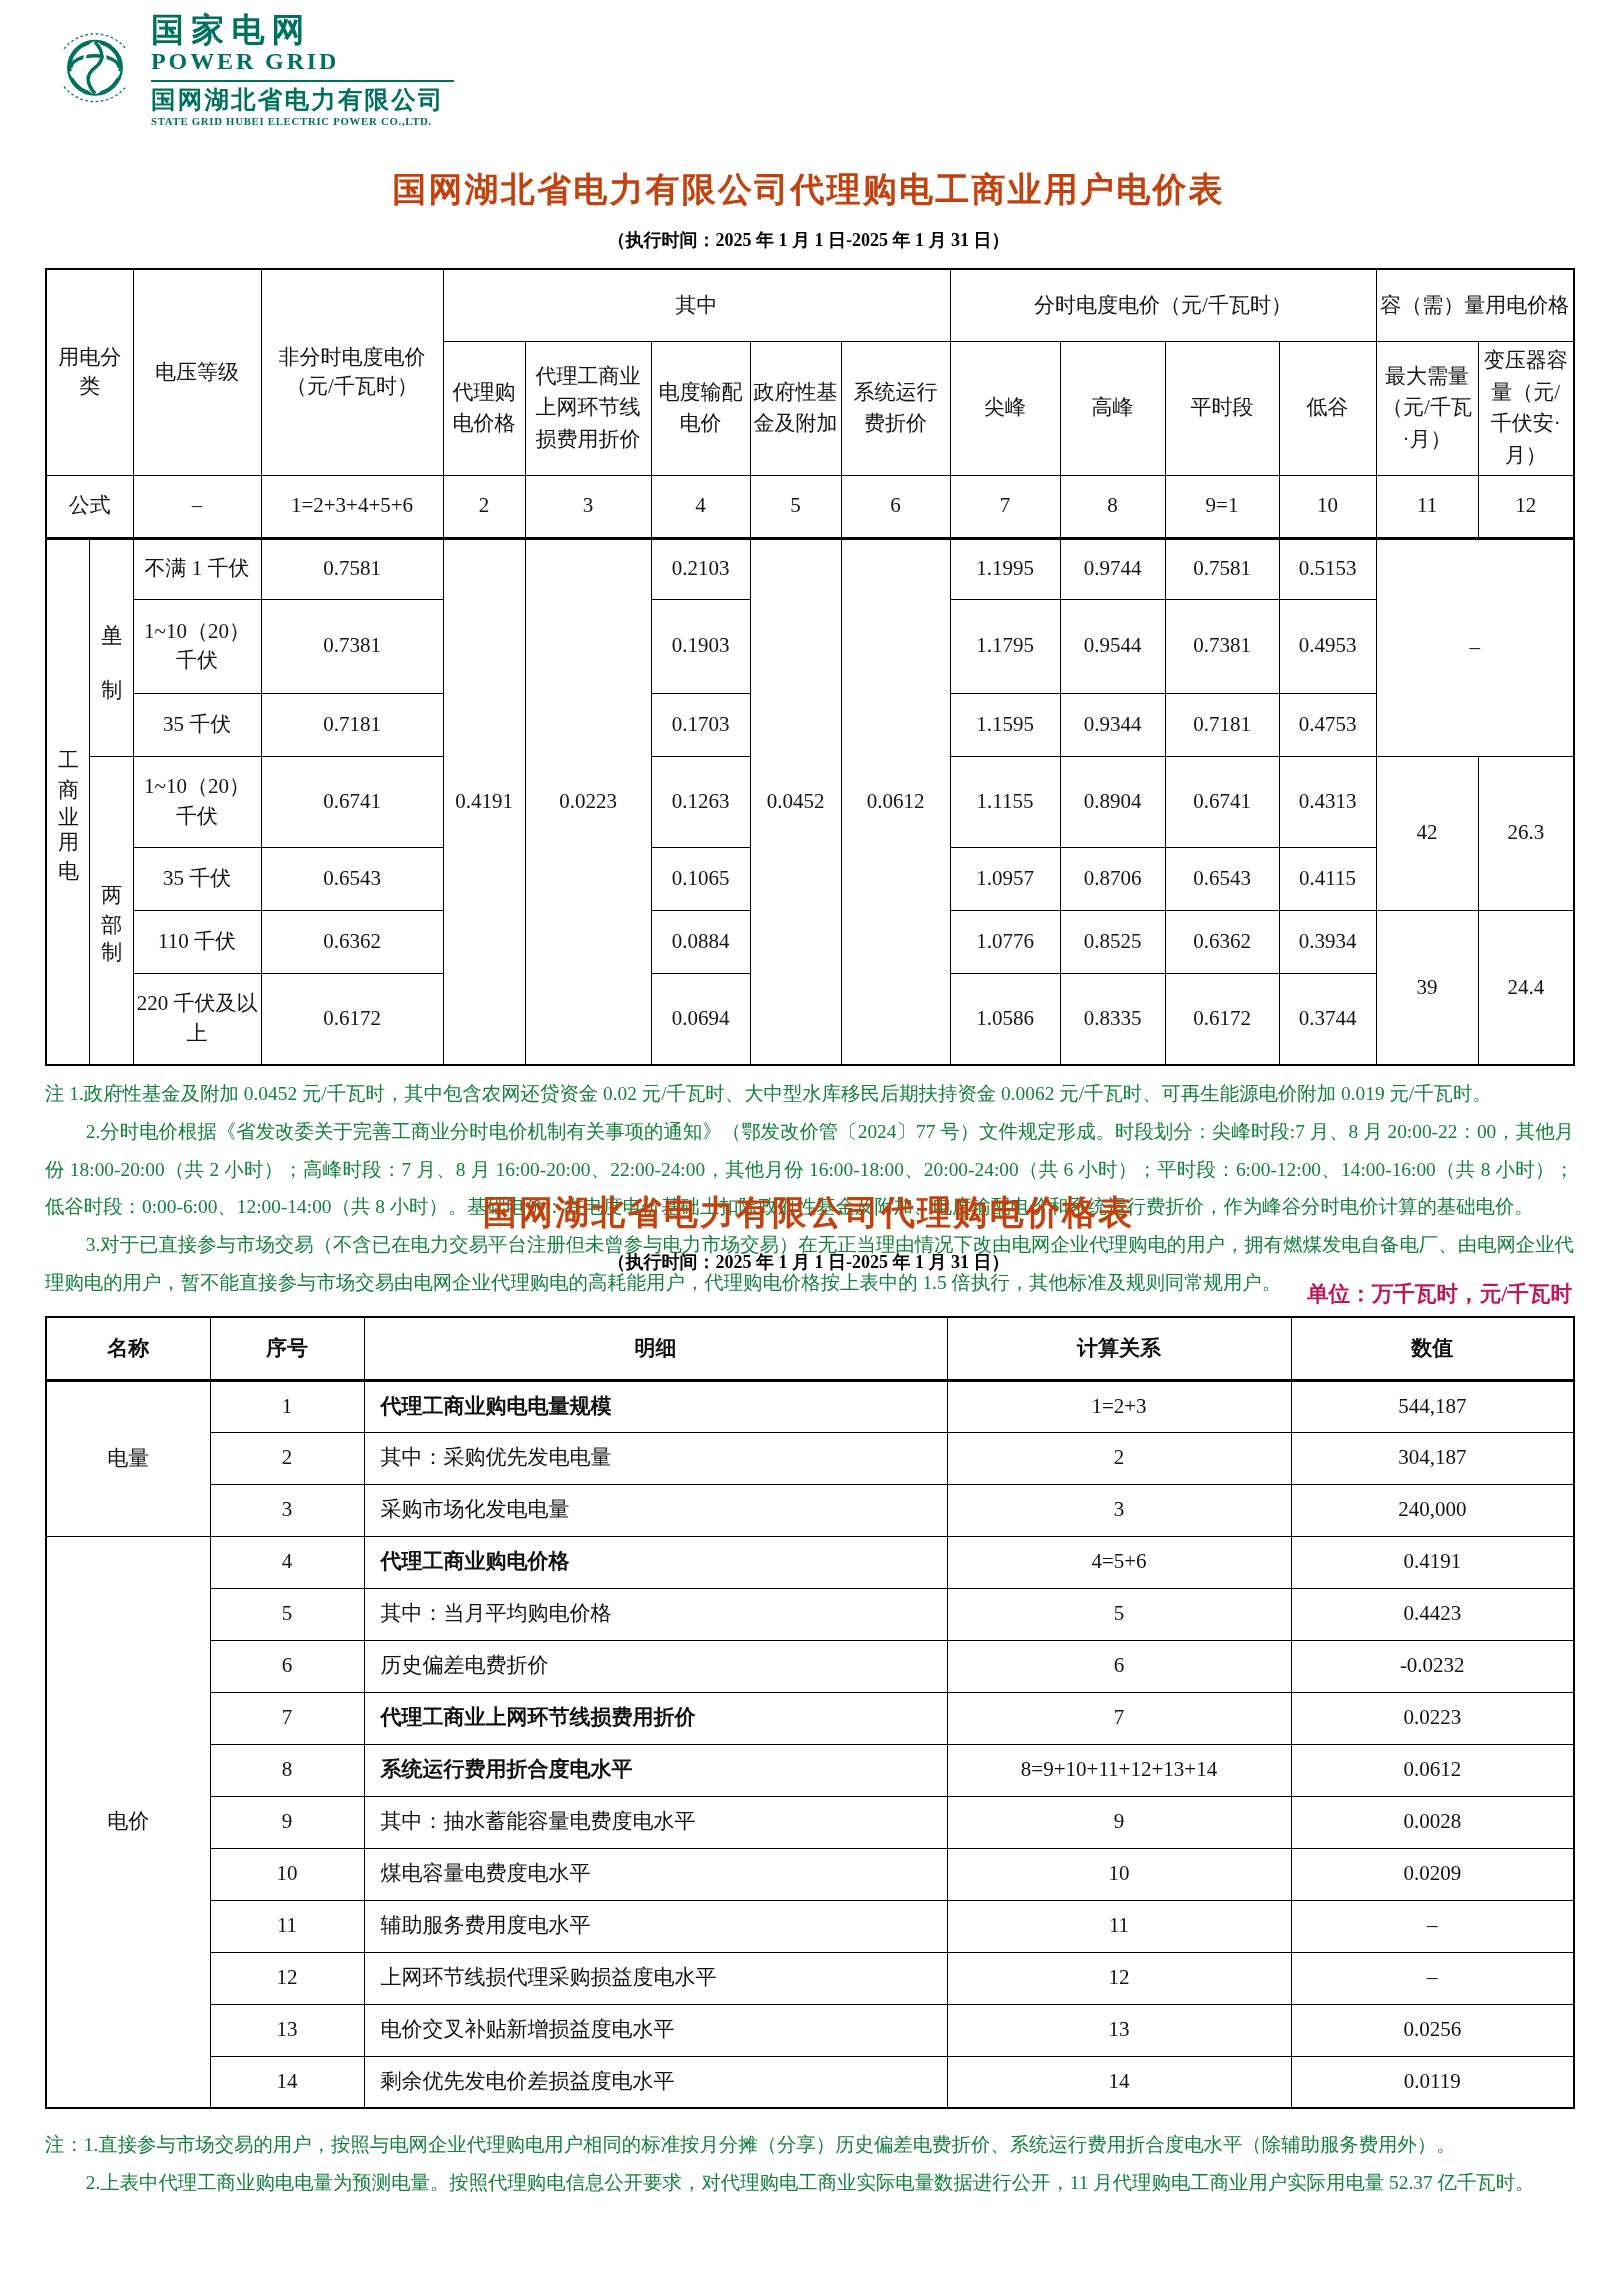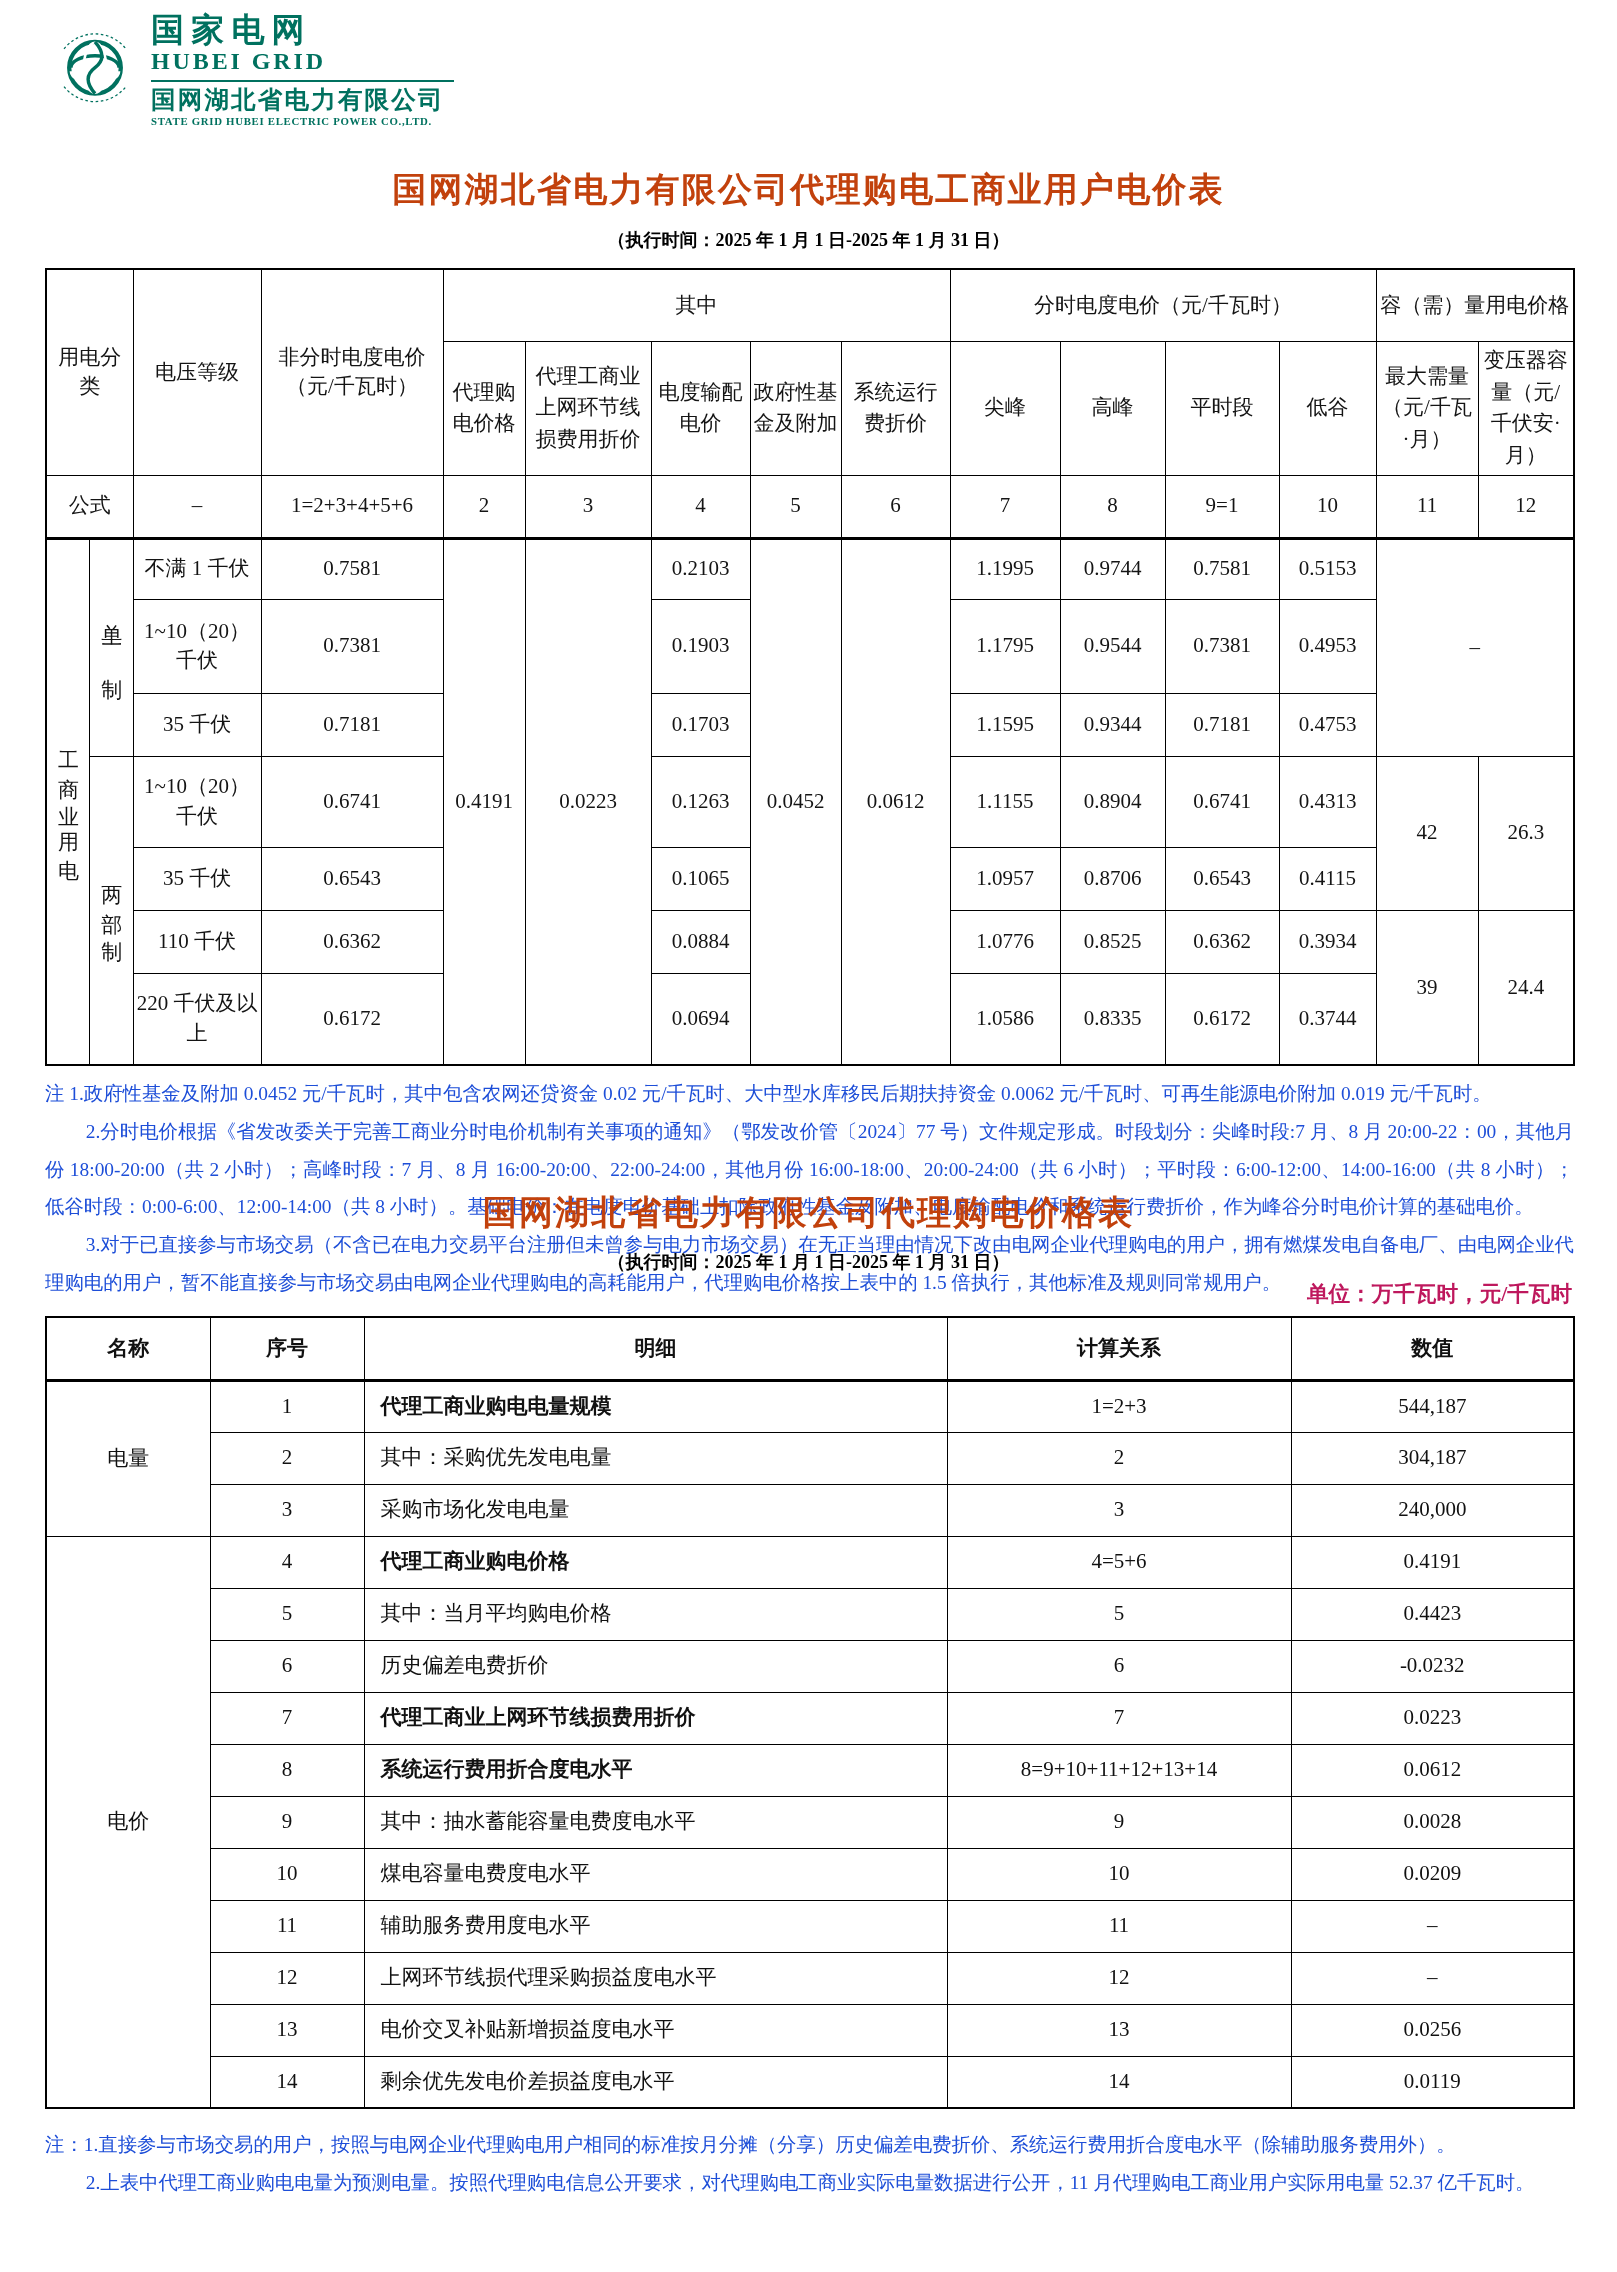--- a/index.html
+++ b/index.html
@@ -31,21 +31,21 @@
   .tbl1 td{color:#141414;}
   .tbl2{top:1316px;width:1529px;}
   .outer{border:2.2px solid #000;}
   .thickb td{border-bottom-width:3.6px;}
   .vtext{writing-mode:vertical-lr;text-orientation:upright;letter-spacing:1.3em;padding:4.3px 0;}
   .detail{text-align:left;padding-left:16px;}
   .b{font-weight:bold;}
   .h2c td{line-height:1.5;}
 
   
-  .notes{position:absolute;left:45px;width:1529px;color:#1d4ed8;font-size:19.4px;line-height:1.95;text-align:justify;}
+  .notes{position:absolute;left:45px;width:1529px;color:#15803d;font-size:19.4px;line-height:1.95;text-align:justify;}
   .notes p{margin:0;}
   .notes p.ind{text-indent:2.1em;}
 
   .footer{position:absolute;left:0;width:100%;text-align:center;font-size:22px;font-weight:bold;color:#2e7b72;}
 </style>
 </head>
 <body>
 
 <div class="page">
 
@@ -54,21 +54,21 @@
       <circle cx="50" cy="52" r="30" fill="none" stroke="#00715f" stroke-width="5"></circle>
       <path d="M22 52 A28 14 0 0 1 78 52" fill="none" stroke="#00715f" stroke-width="4"></path>
       <path d="M78 56 A28 14 0 0 1 22 56" fill="none" stroke="#ffffff" stroke-width="3"></path>
       <ellipse cx="50" cy="52" rx="13" ry="29" fill="none" stroke="#ffffff" stroke-width="3"></ellipse>
       <path d="M50 22 Q66 40 50 52 Q34 64 50 82" fill="none" stroke="#00715f" stroke-width="4"></path>
       <path d="M14 30 A46 46 0 0 1 86 30" fill="none" stroke="#00715f" stroke-width="1.5" stroke-dasharray="3 3"></path>
       <path d="M14 74 A46 46 0 0 0 86 74" fill="none" stroke="#00715f" stroke-width="1.5" stroke-dasharray="3 3"></path>
     </svg>
     <div class="logo-text">
       <div class="logo-cn">国家电网</div>
-      <div class="logo-en">HUBEI GRID</div>
+      <div class="logo-en">POWER GRID</div>
       <div class="logo-rule"></div>
       <div class="logo-co-cn">国网湖北省电力有限公司</div>
       <div class="logo-co-en">STATE GRID HUBEI ELECTRIC POWER CO.,LTD.</div>
     </div>
   </div>
 
   <div class="t-title" style="top:167px;">国网湖北省电力有限公司代理购电工商业用户电价表</div>
   <div class="t-sub" style="top:228px;">（执行时间：2025 年 1 月 1 日-2025 年 1 月 31 日）</div>
 
   <table class="tbl1 outer">

